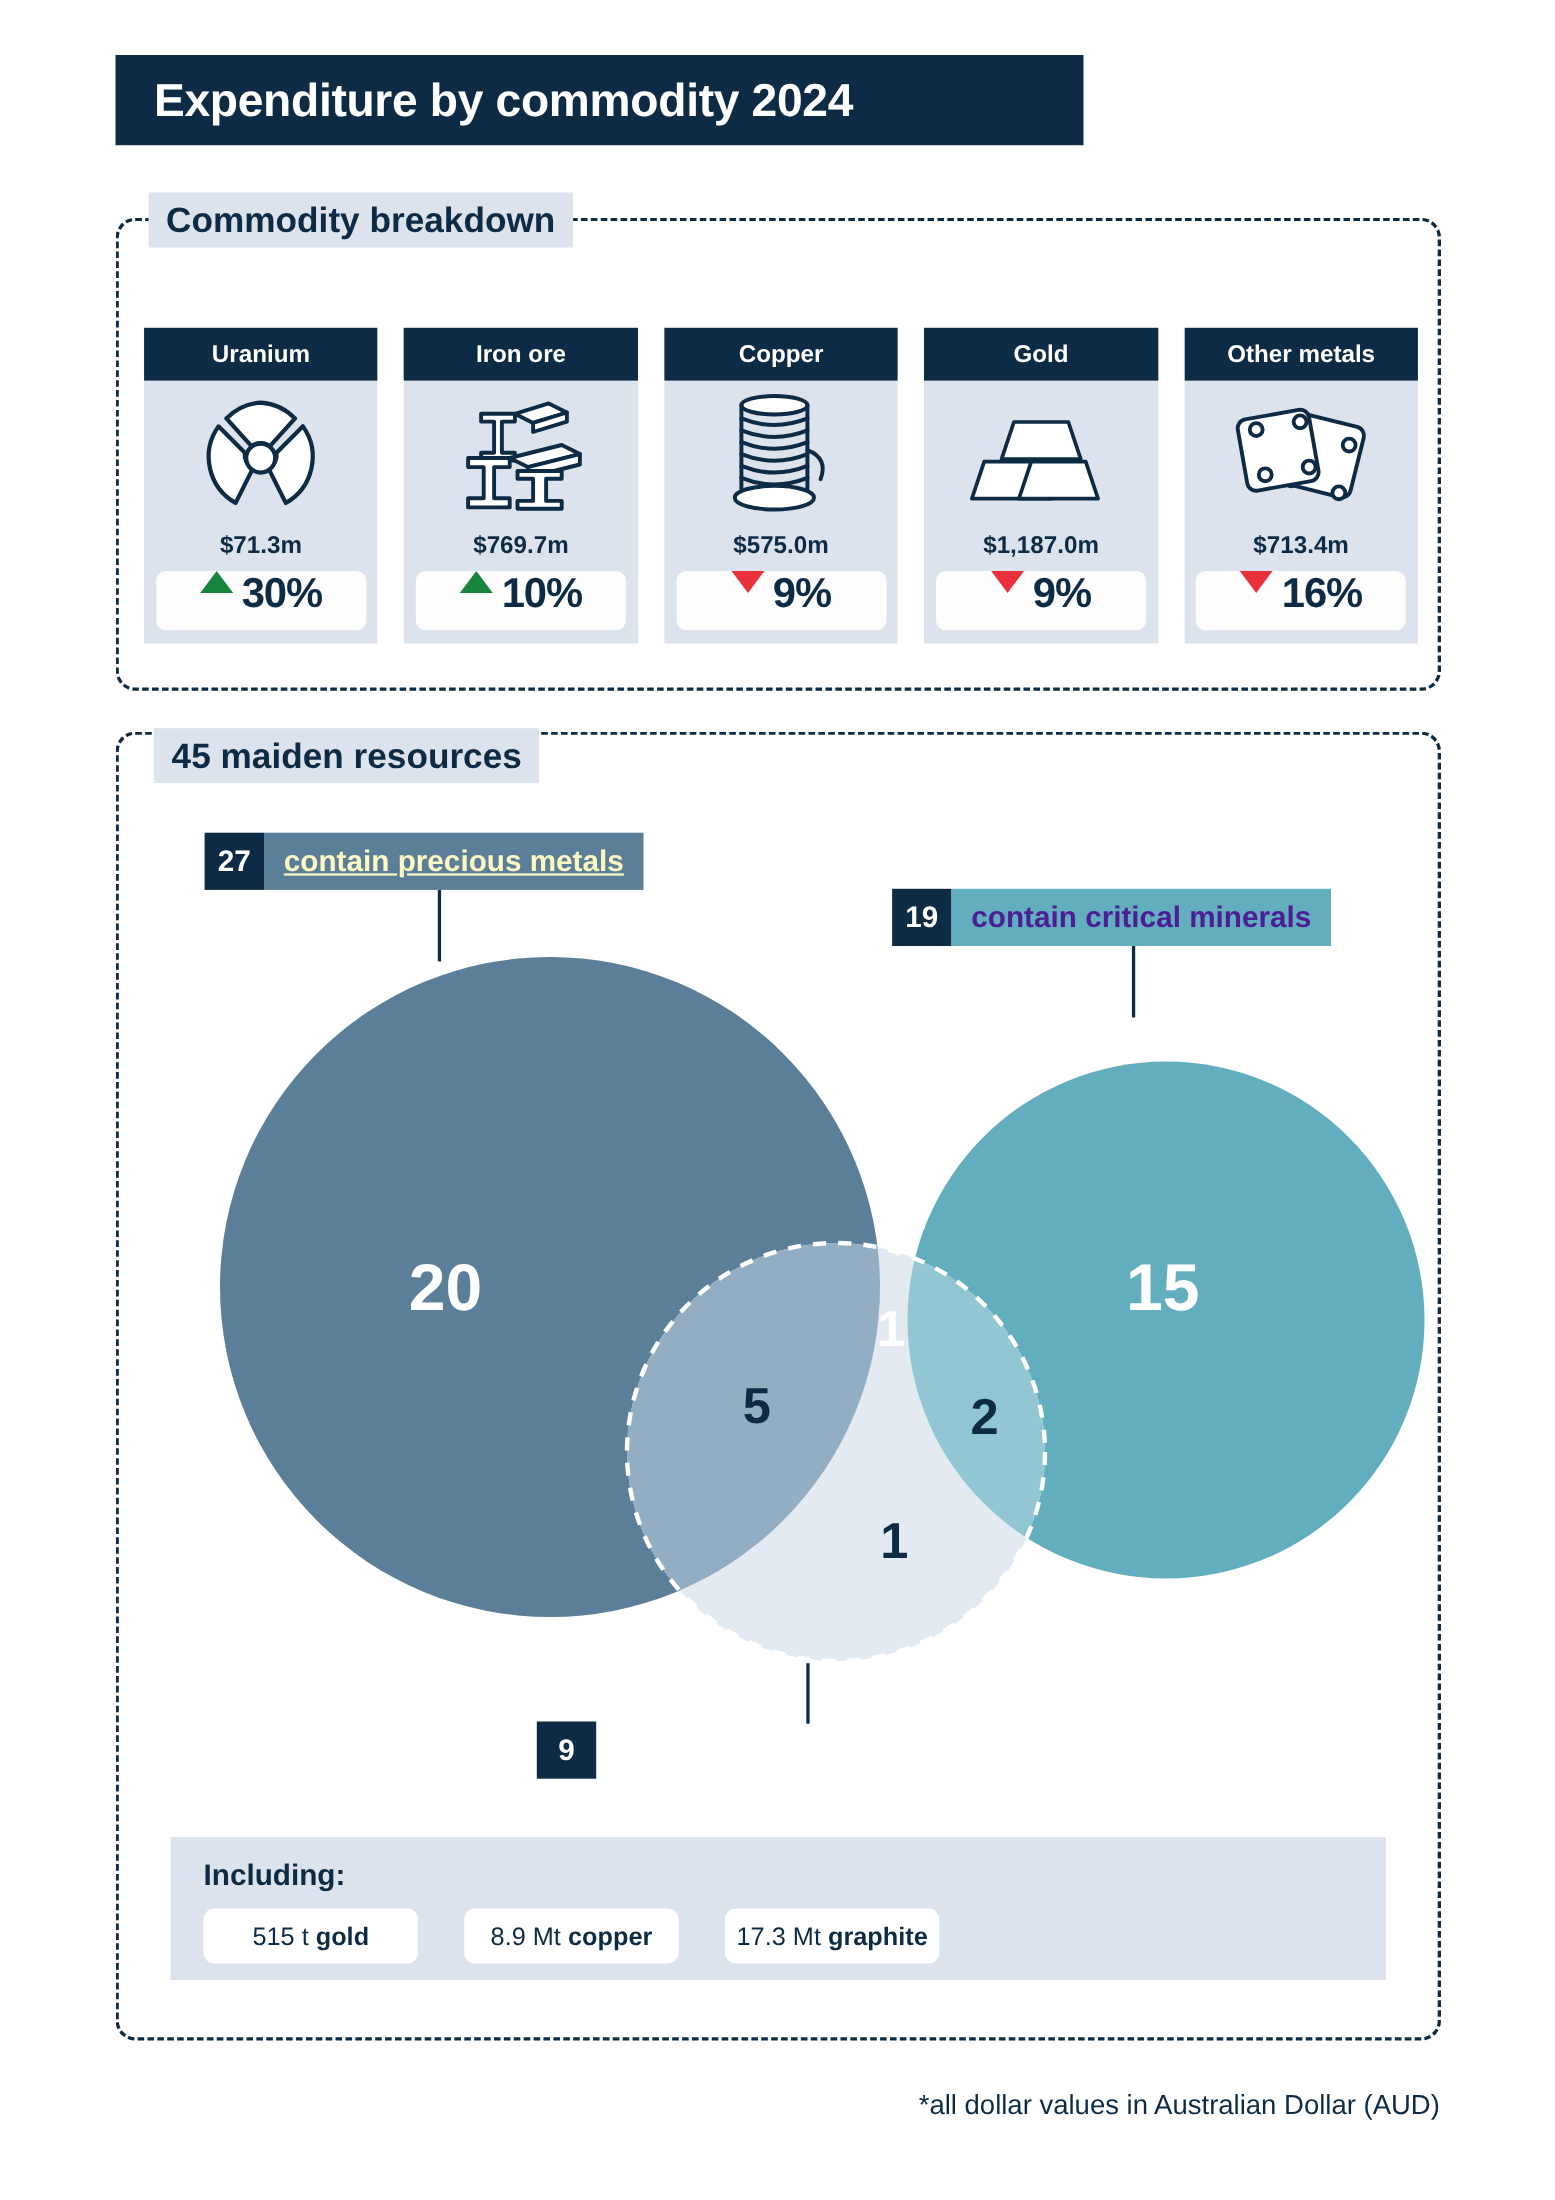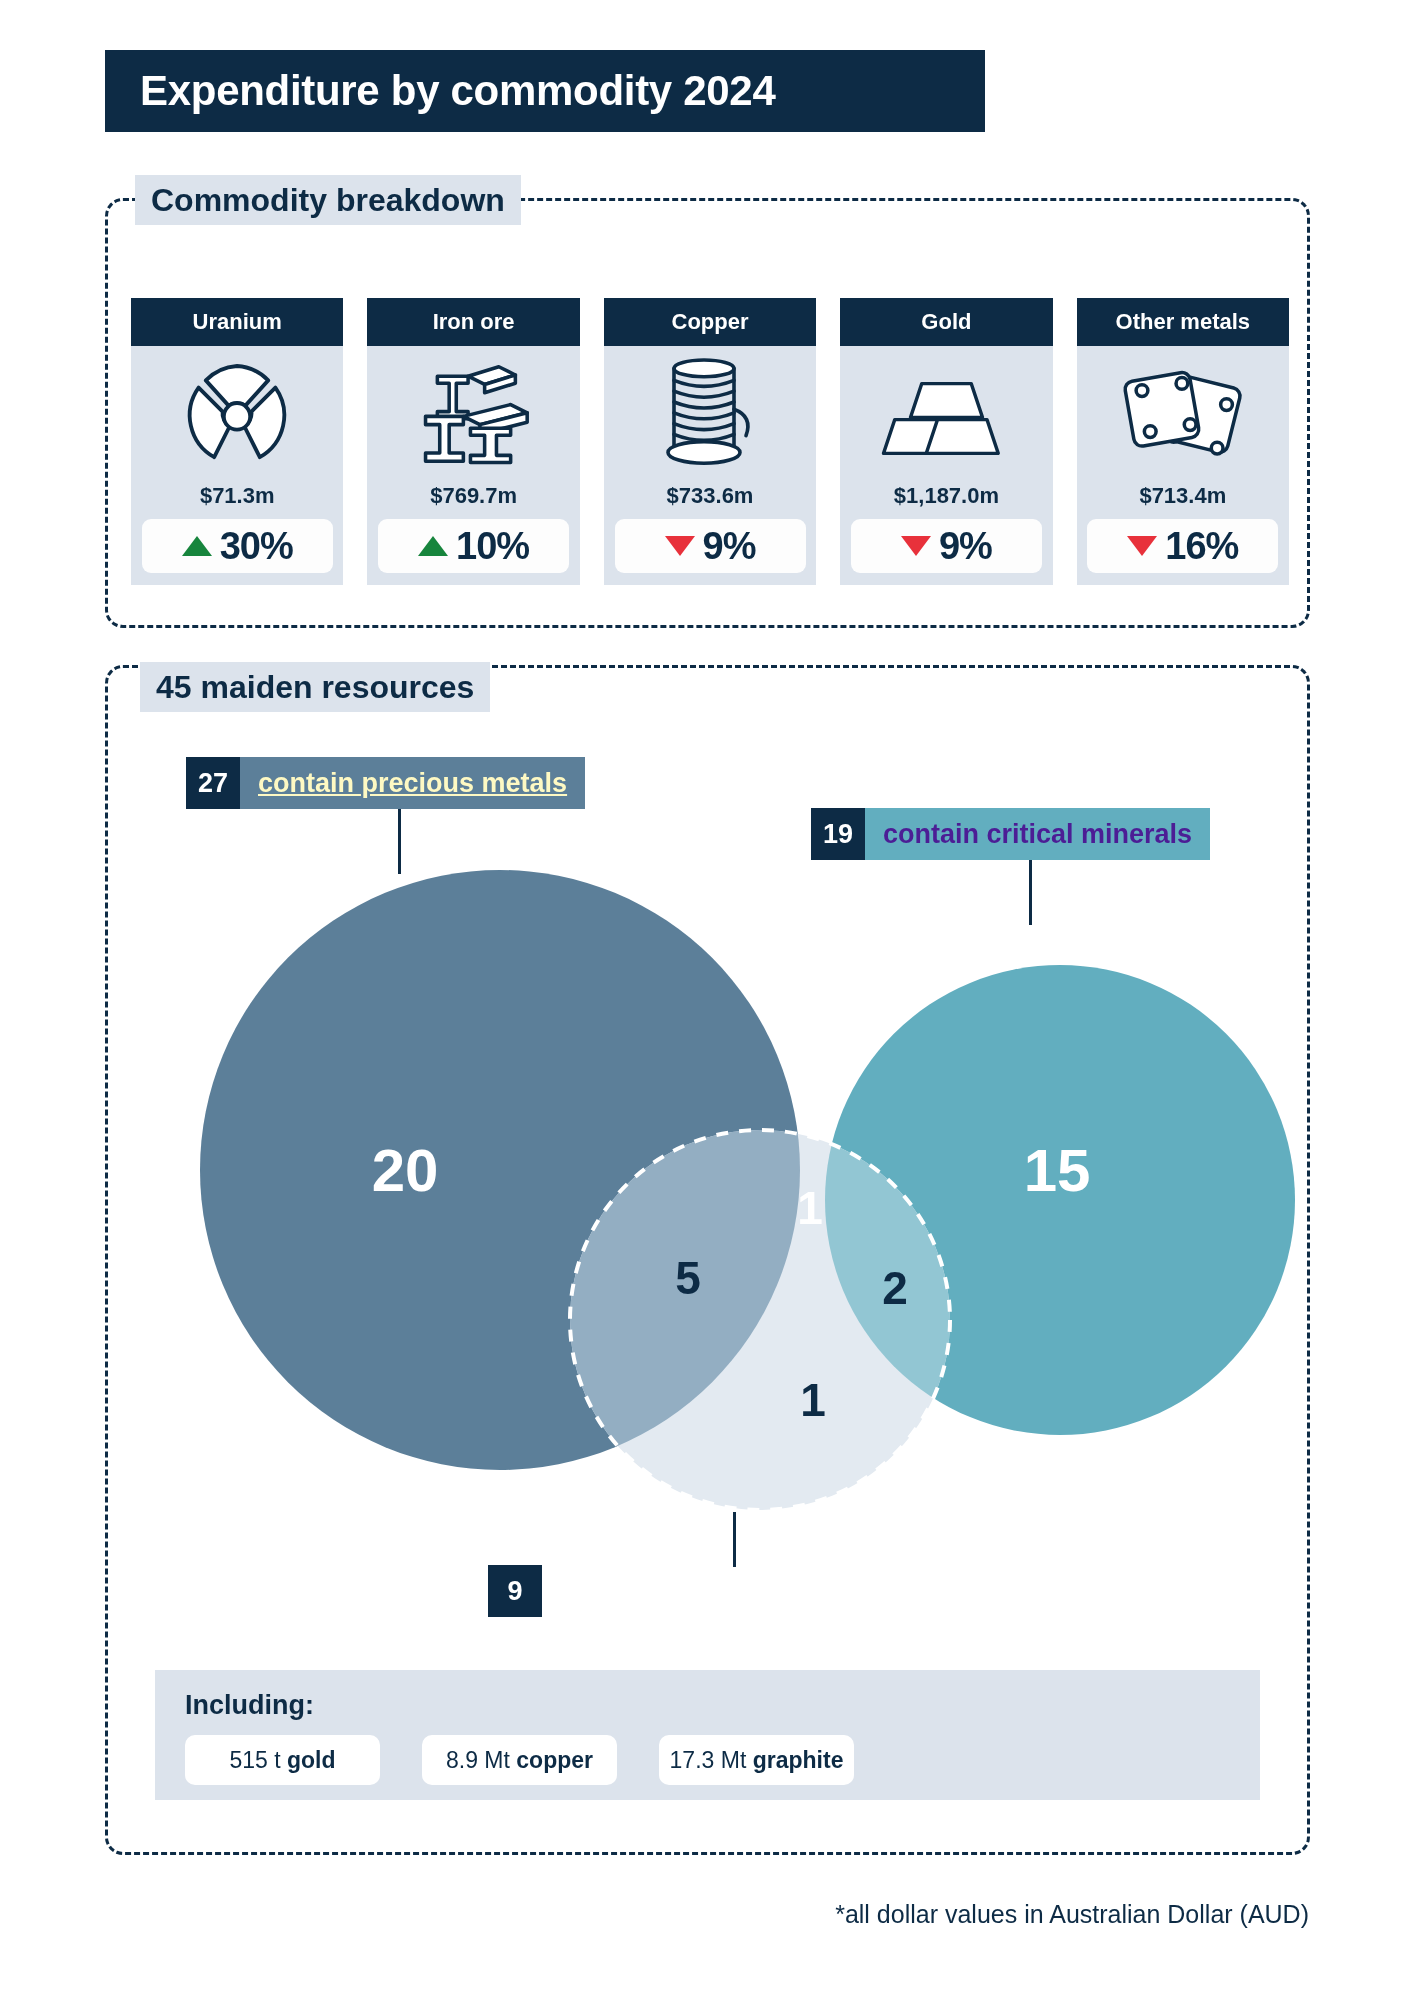--- a/index.html
+++ b/index.html
@@ -85,21 +85,21 @@
     color: #0d2b45;
     margin-top: 2px;
     margin-bottom: 10px;
   }
   .card-badge {
     width: 191px;
     height: 54px;
     background: #fdfdfd;
     border-radius: 9px;
     margin-bottom: 12px;
-    display: flex; align-items: center; justify-content: center;
+    display: flex; justify-content: center;
     gap: 8px;
   }
   .tri-up {
     width: 0; height: 0;
     border-left: 15px solid transparent;
     border-right: 15px solid transparent;
     border-bottom: 20px solid #17853d;
   }
   .tri-down {
     width: 0; height: 0;
@@ -251,21 +251,21 @@
           <path d="M20 31 q25 10 50 0"></path>
           <path d="M20 40 q25 10 50 0"></path>
           <path d="M20 49 q25 10 50 0"></path>
           <path d="M20 58 q25 10 50 0"></path>
           <path d="M20 67 q25 10 50 0"></path>
           <ellipse cx="45" cy="82" rx="30" ry="9" fill="#ffffff"></ellipse>
           <path d="M70 46 q16 6 10 22"></path>
         </g>
       </svg>
     </div>
-    <div class="card-value">$733.6m</div>
+    <div class="card-value">$575.0m</div>
     <div class="card-badge">
       <span class="tri-down"></span>
       <span class="badge-pct">9%</span>
     </div>
   </div>
 
   <div class="card">
     <div class="card-header">Gold</div>
     <div class="card-icon">
       <svg width="135" height="110" viewBox="0 0 120 90">

